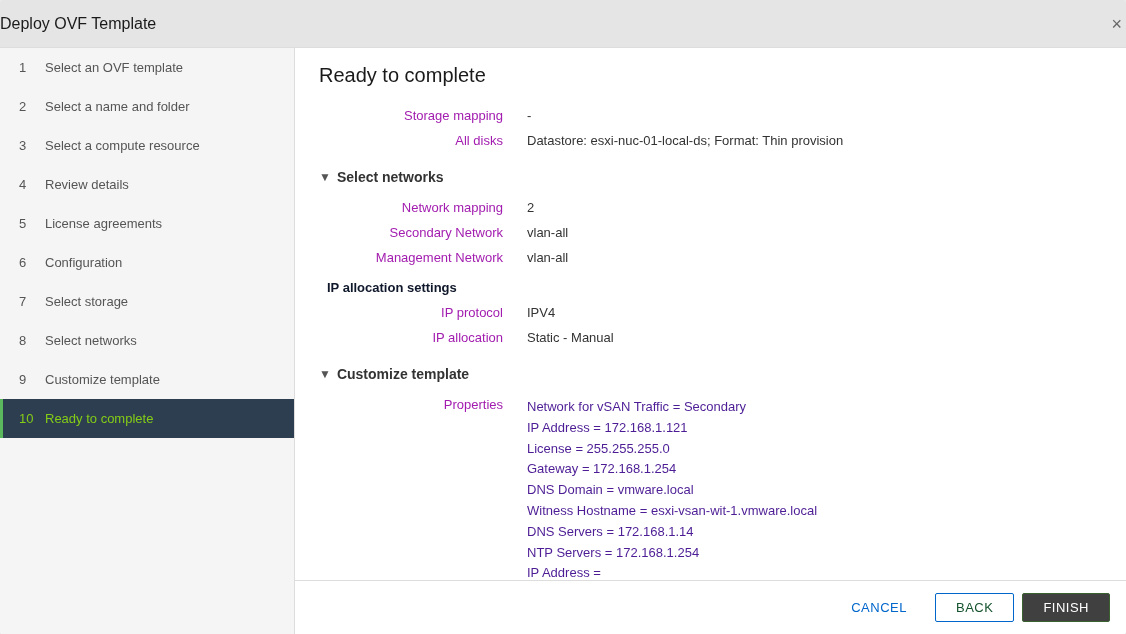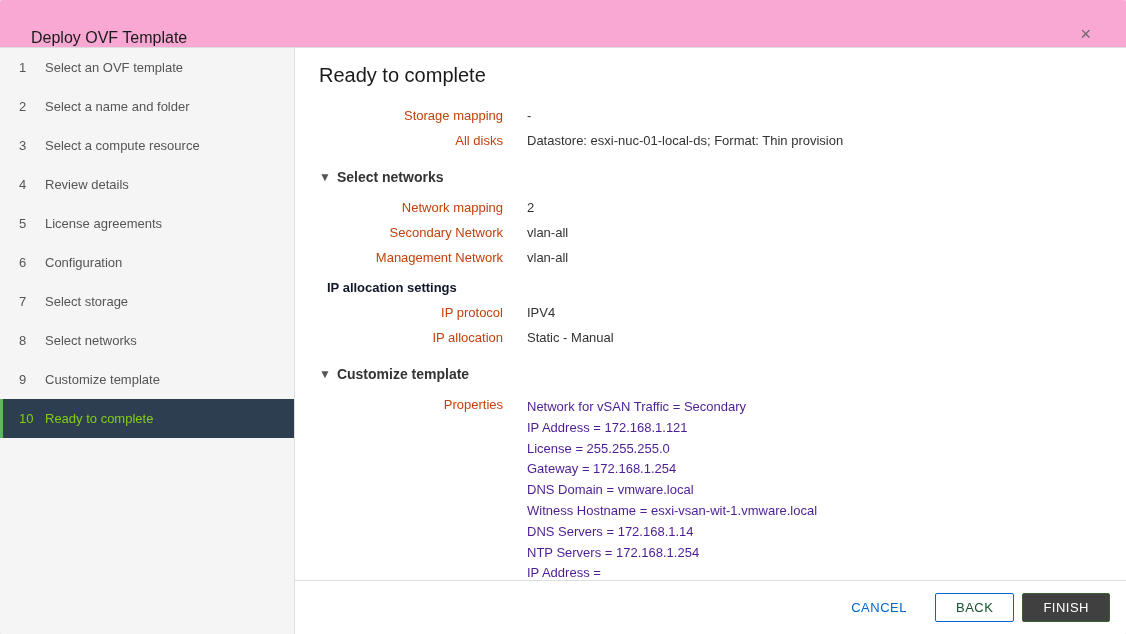--- a/index.html
+++ b/index.html
@@ -18,25 +18,25 @@
       height: 634px;
       background: #fff;
       display: flex;
       flex-direction: column;
       box-shadow: 0 4px 20px rgba(0,0,0,0.3);
       border-radius: 2px;
       overflow: hidden;
     }
     .dialog-header {
       display: flex;
-      align-items: flex-end;
+      align-items: center;
       justify-content: space-between;
-      padding: 0 31px;
+      padding: 0 0;
       height: 48px;
-      background: #f9a8d4;
+      background: #e5e5e5;
       border-bottom: 1px solid #ddd;
       flex-shrink: 0;
     }
     .dialog-header-title {
       font-size: 16px;
       font-weight: 500;
       color: #1a1a1a;
     }
     .close-btn {
       cursor: pointer;
@@ -118,21 +118,21 @@
       margin-bottom: 16px;
     }
     .section-table td {
       padding: 5px 8px;
       vertical-align: top;
       font-size: 13px;
       color: #333;
     }
     .section-table td:first-child {
       width: 200px;
-      color: #c2410c;
+      color: #a21caf;
       text-align: right;
       padding-right: 16px;
       font-weight: 400;
     }
     .section-table tr.group-header td {
       font-weight: 600;
       text-align: left;
       color: #0f172a;
       padding-top: 10px;
     }

